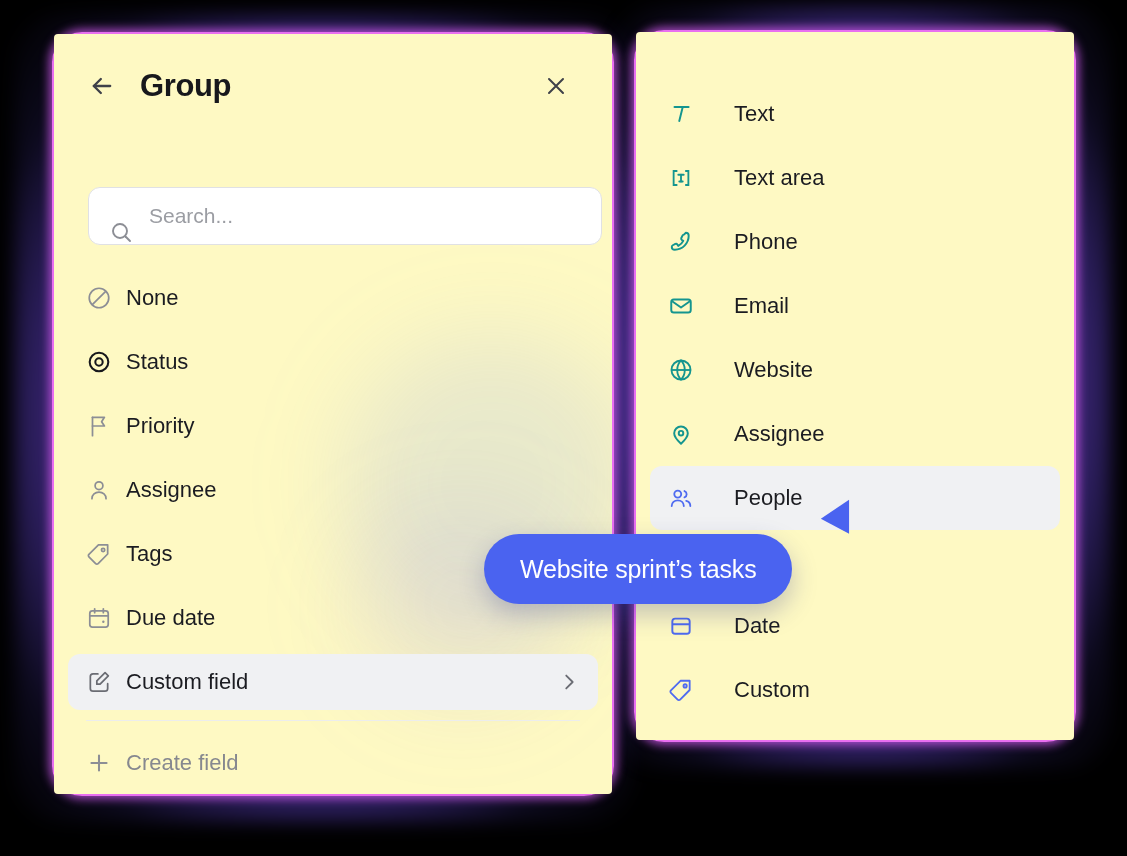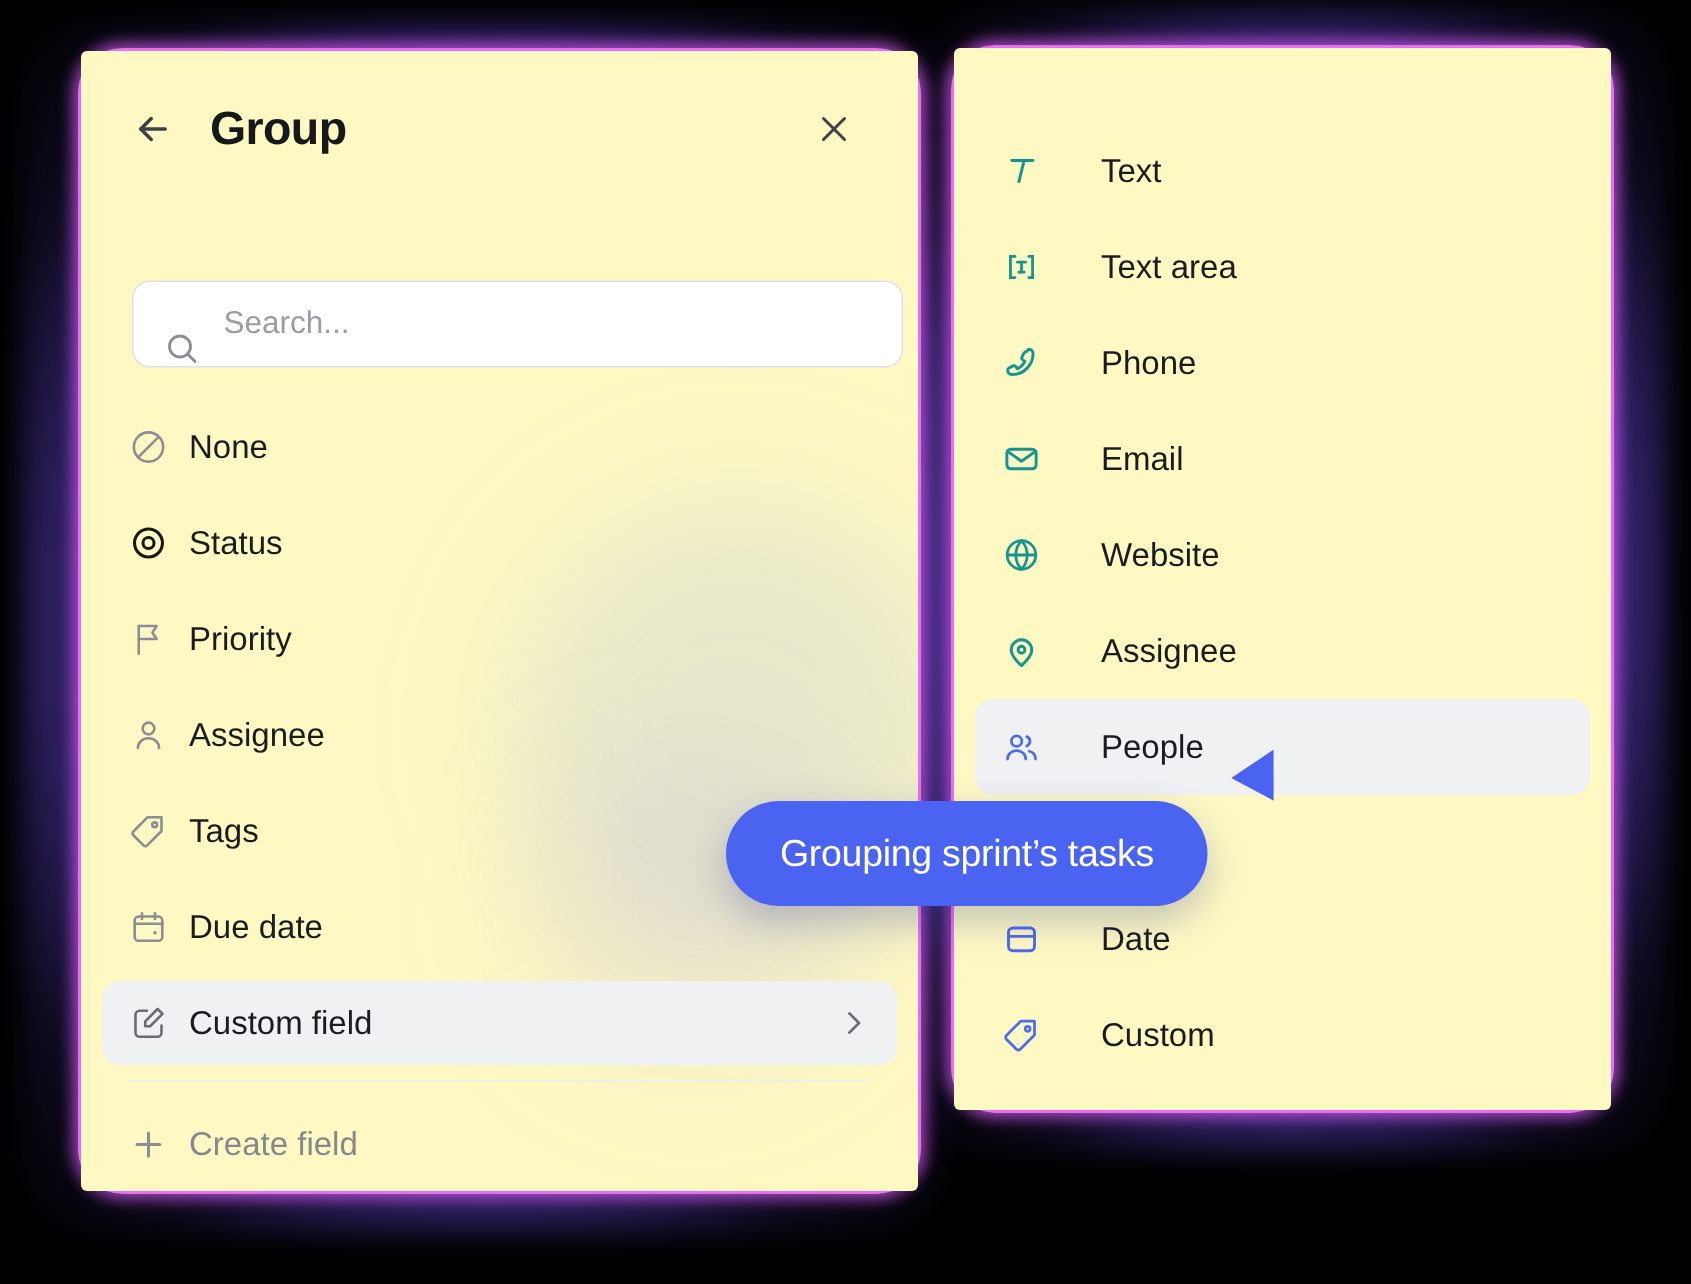--- a/index.html
+++ b/index.html
@@ -416,16 +416,16 @@
           </svg>
         </span>
         <span class="label">Custom</span>
       </div>
 
     </div>
   </div>
 
   <div class="tooltip-arrow"></div>
   <div class="tooltip">
-    <span class="tooltip-text">Grouping sprint’s tasks</span>
+    <span class="tooltip-text">Website sprint’s tasks</span>
   </div>
 
 </div>
 
 </body></html>

